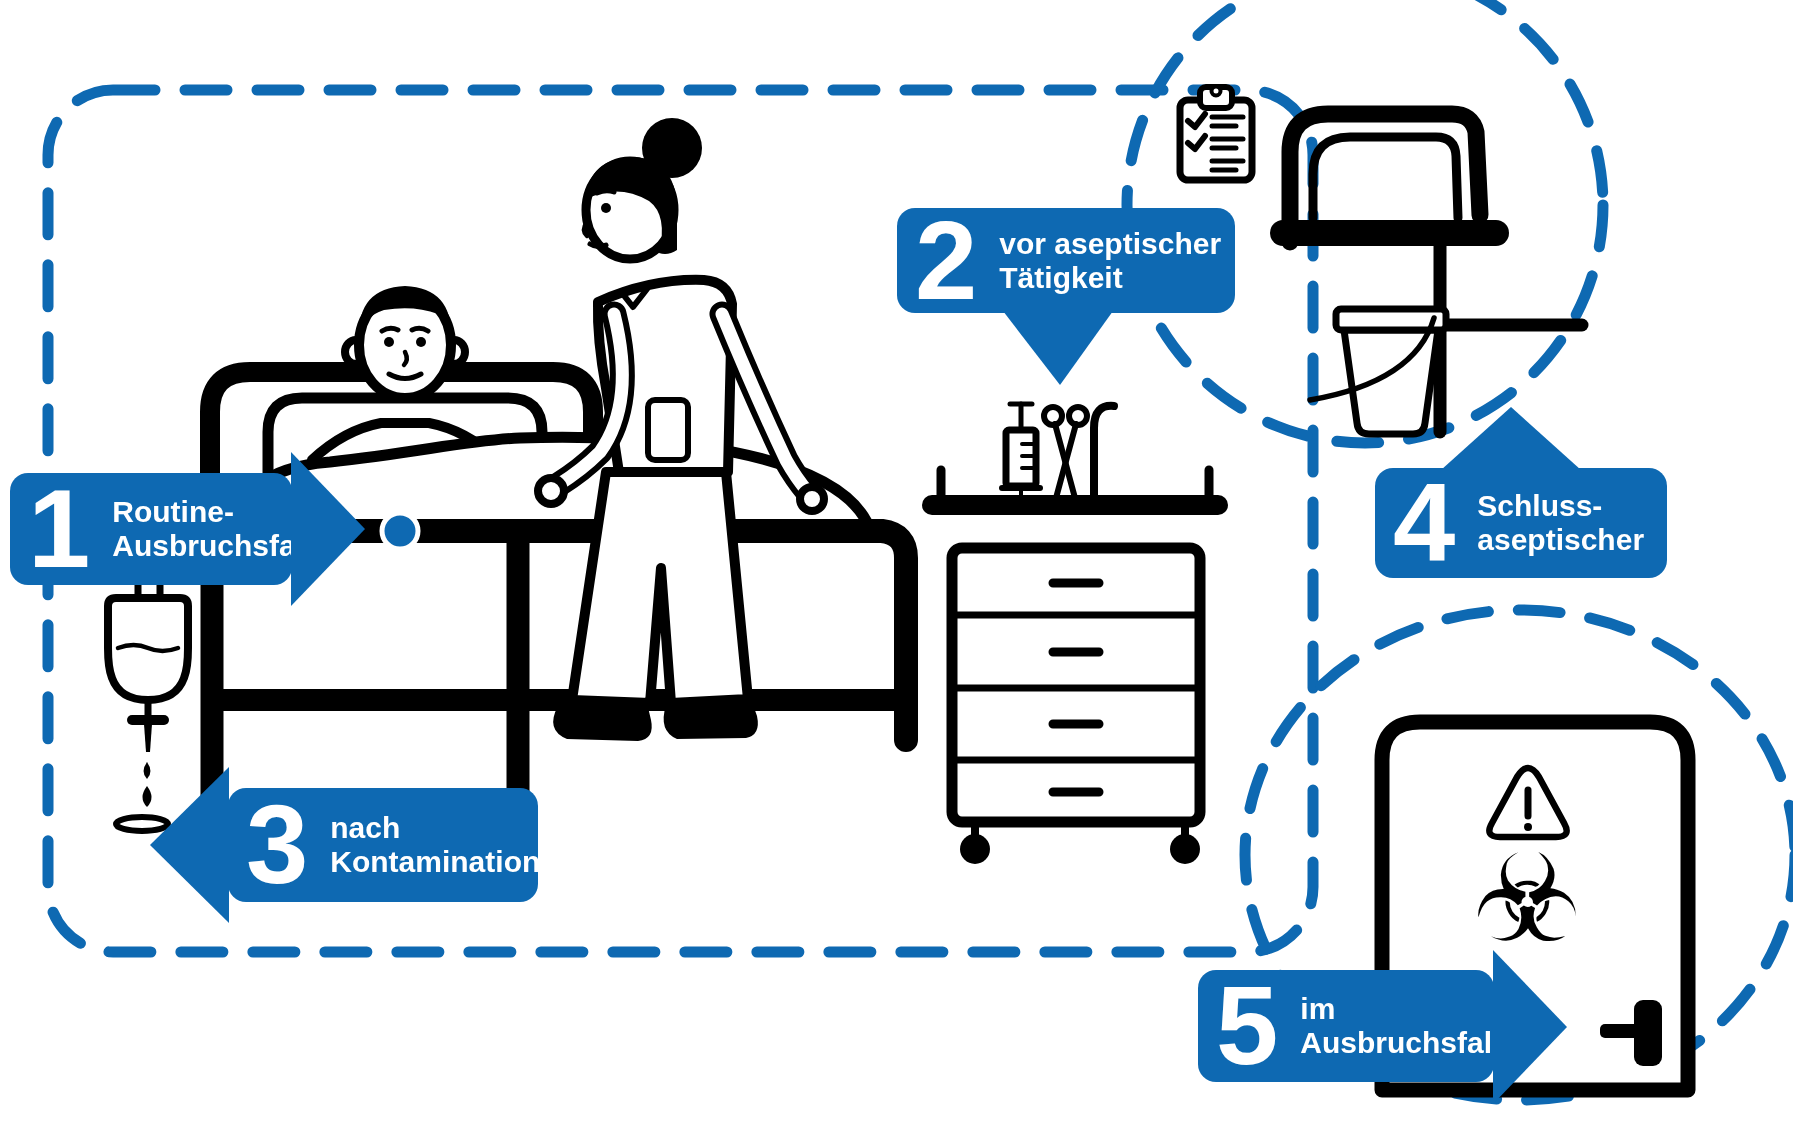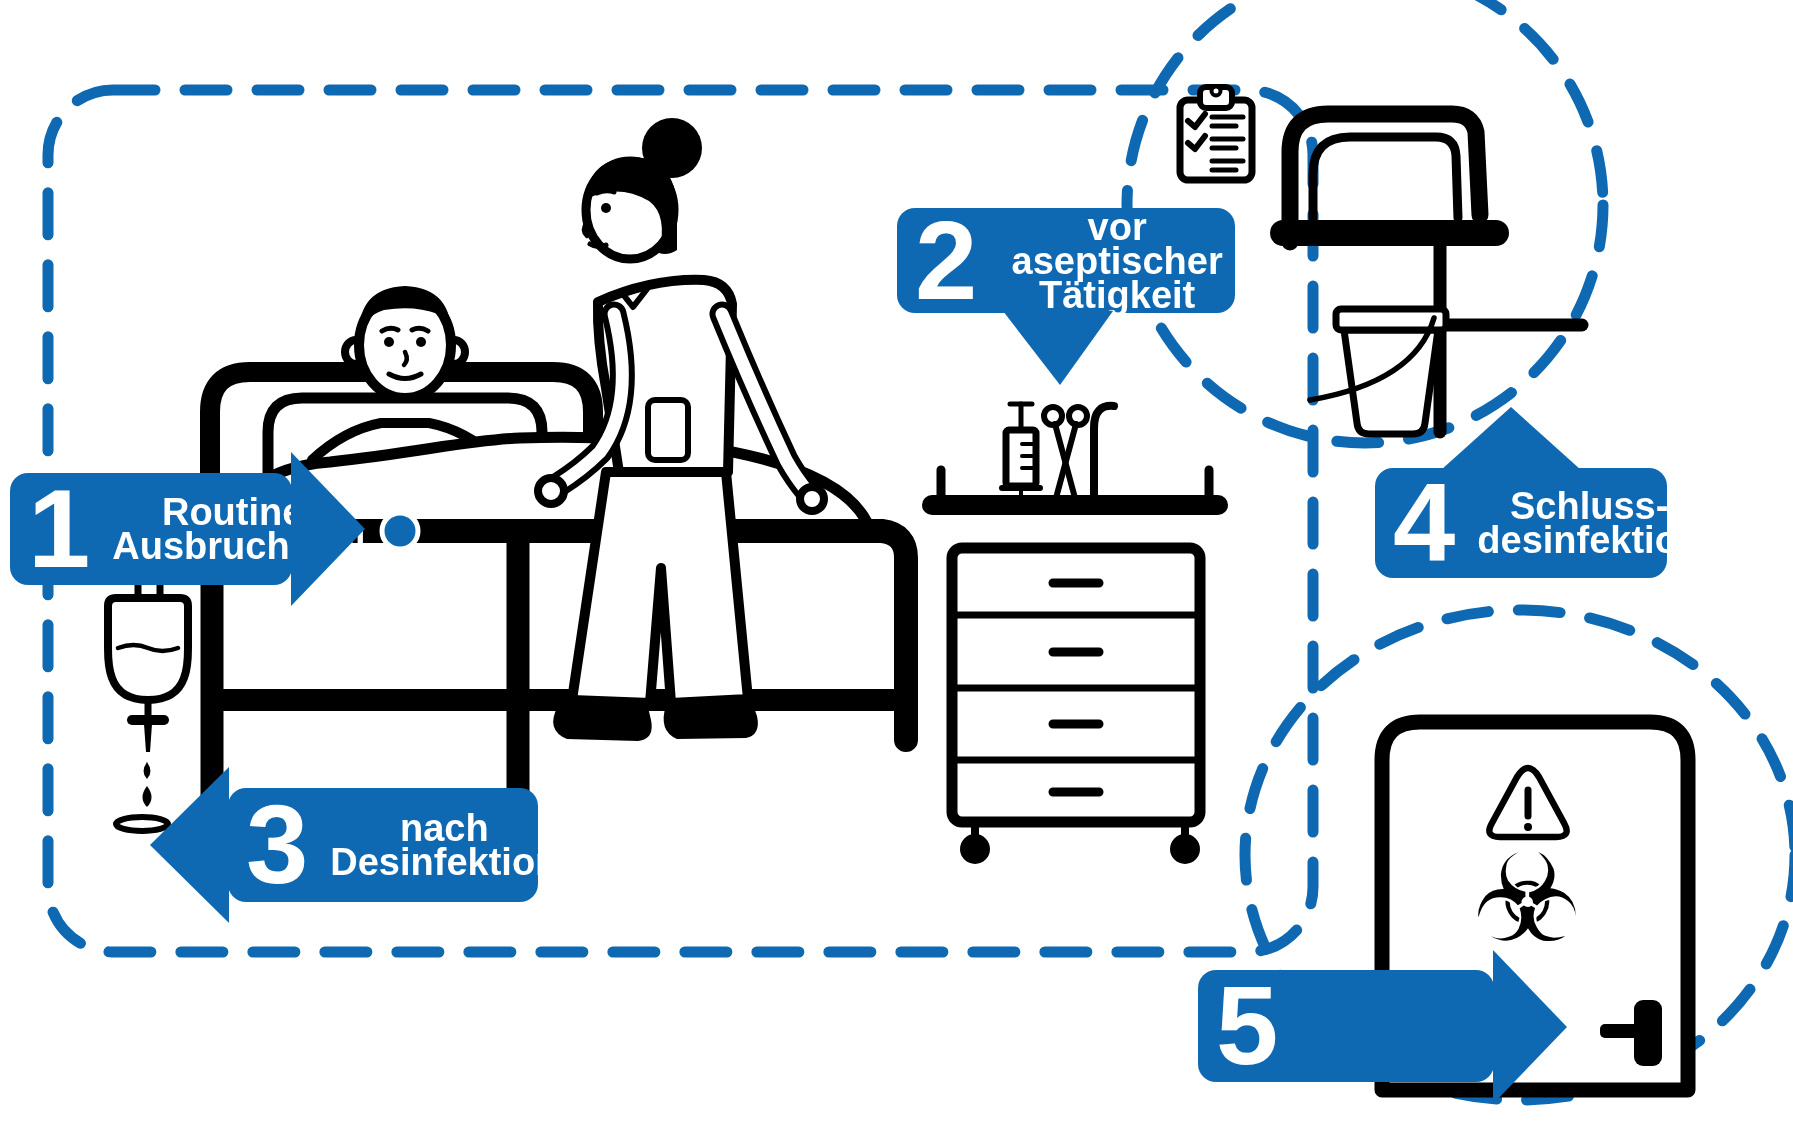--- a/index.html
+++ b/index.html
@@ -10,21 +10,21 @@
   }
   #art{position:absolute; left:0; top:0; z-index:1;}
   .callout{
     position:absolute; z-index:2; background:var(--accent); border-radius:18px;
     display:flex; align-items:center; color:#fff; font-weight:bold;
   }
   .num{
     font-size:112px; line-height:1; margin-left:18px; flex:0 0 auto;
   }
   .txt{
-    font-size:38px; line-height:34px; margin-left:22px; white-space:pre-line;text-align:center;
+    font-size:30px; line-height:34px; margin-left:22px; white-space:pre-line;
   }
   .ptr{position:absolute; width:0; height:0;}
   .ptr-right{ right:-73px; border-top:77px solid transparent; border-bottom:77px solid transparent; border-left:74px solid var(--accent);}
   .ptr-left{ left:-78px; border-top:78px solid transparent; border-bottom:78px solid transparent; border-right:79px solid var(--accent);}
   .ptr-down{ bottom:-72px; border-left:57px solid transparent; border-right:53px solid transparent; border-top:74px solid var(--accent);}
   .ptr-up{ top:-61px; border-left:70px solid transparent; border-right:70px solid transparent; border-bottom:63px solid var(--accent);}
 </style>
 </head>
 <body>
 
@@ -186,29 +186,31 @@
   <div class="callout" style="left:897px; top:208px; width:338px; height:105px;">
     <span class="num">2</span>
     <span class="txt">vor aseptischer
 Tätigkeit</span>
     <span class="ptr ptr-down" style="left:106px;"></span>
   </div>
 
   <div class="callout" style="left:228px; top:788px; width:310px; height:114px;">
     <span class="num">3</span>
     <span class="txt">nach
-Desinfektion</span>
+Kontamination</span>
     <span class="ptr ptr-left" style="top:calc(50% - 78px);"></span>
   </div>
 
   <div class="callout" style="left:1375px; top:468px; width:292px; height:110px;">
     <span class="num">4</span>
     <span class="txt">Schluss-
-desinfektion</span>
+aseptischer</span>
     <span class="ptr ptr-up" style="left:66px;"></span>
   </div>
 
   <div class="callout" style="left:1198px; top:970px; width:296px; height:112px;">
     <span class="num">5</span>
+    <span class="txt">im
+Ausbruchsfall</span>
     <span class="ptr ptr-right" style="top:calc(50% - 76px);"></span>
   </div>
 
 </div>
 
 </body></html>

